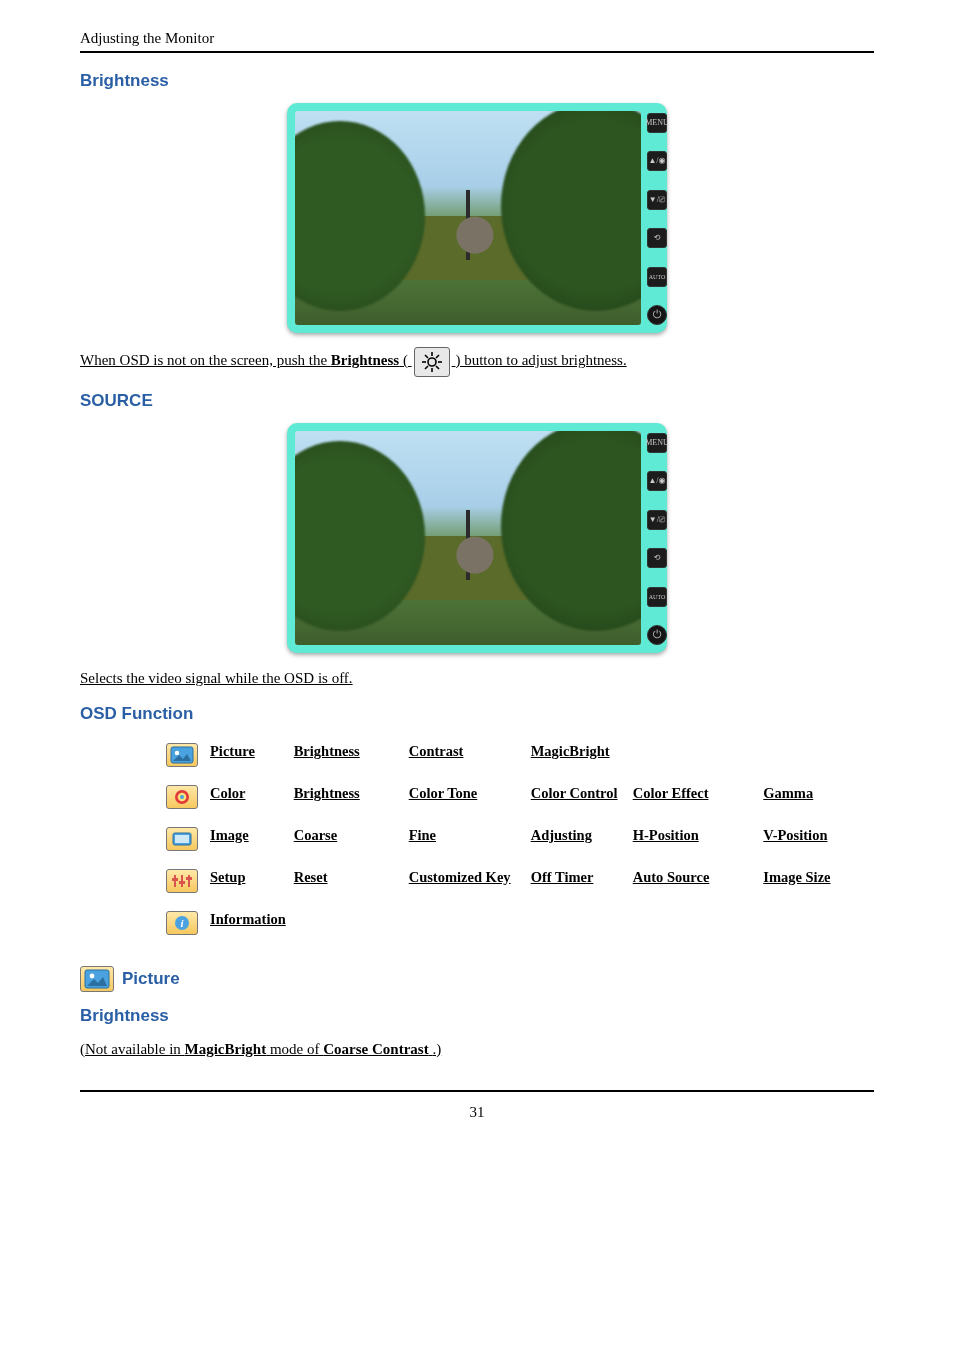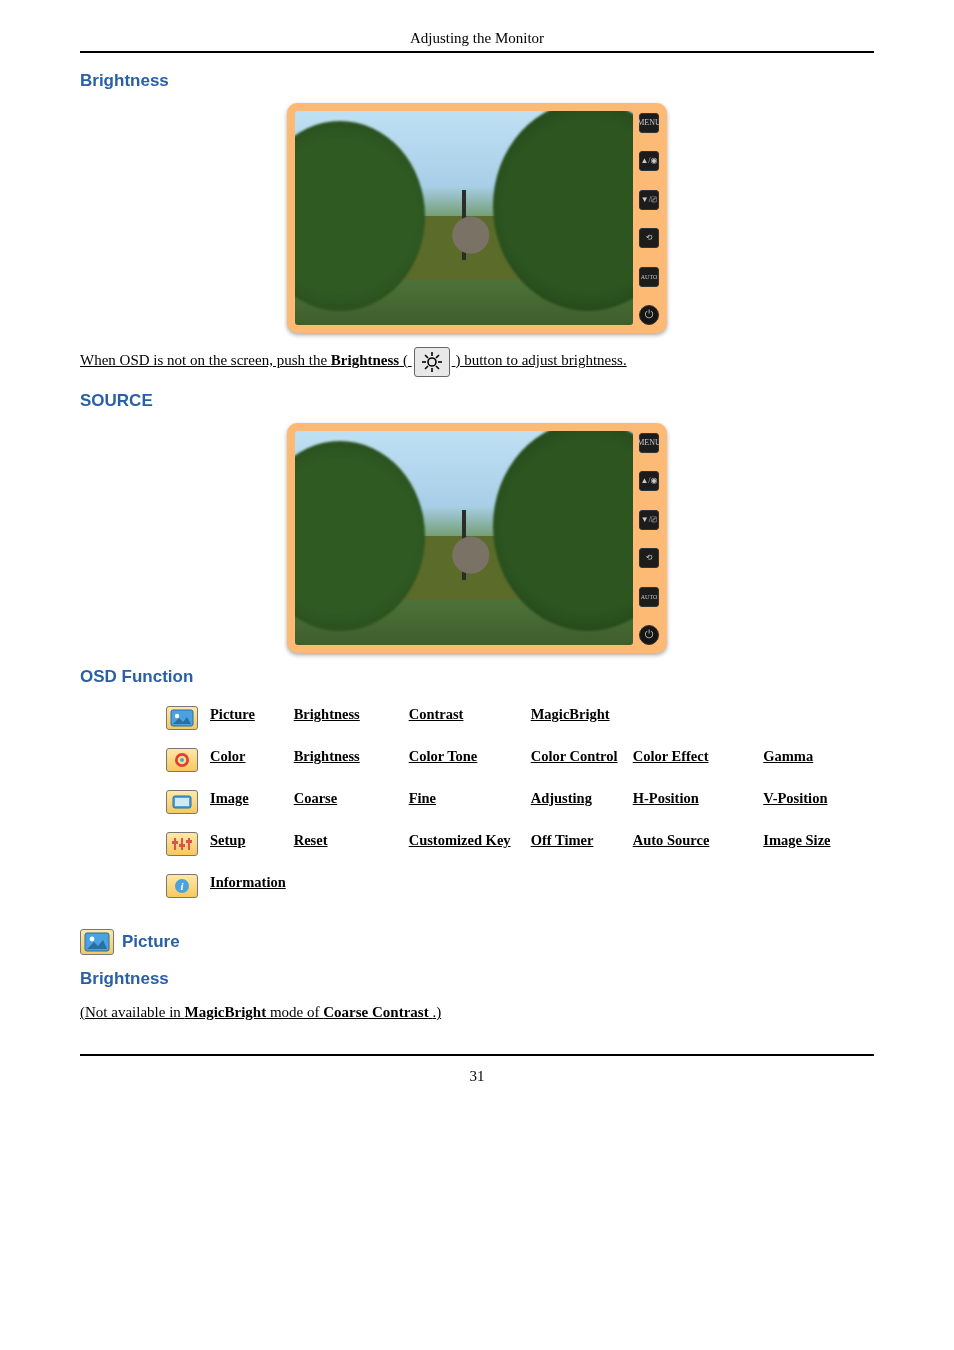--- a/index.html
+++ b/index.html
@@ -9,21 +9,20 @@
     background: #fff;
     color: #000;
   }
   .page {
     width: 954px;
     margin: 0 auto;
     padding: 30px 80px 20px 80px;
     box-sizing: border-box;
   }
   .running-head {
-    text-align: center;
     font-size: 15px;
     margin-bottom: 4px;
   }
   hr.thick {
     border: none;
     border-top: 2px solid #000;
     margin: 0 0 18px 0;
   }
   hr.footer-rule {
     border: none;
@@ -49,23 +48,23 @@
   .body-text b { font-weight: bold; }
 
   .monitor-wrap {
     text-align: center;
     margin: 8px 0 14px 0;
   }
   .monitor {
     display: inline-flex;
     width: 380px;
     height: 230px;
-    background: #fdba74;
+    background: #5eead4;
     border-radius: 10px;
-    padding: 8px 8px 8px 8px;
+    padding: 8px 0 8px 8px;
     box-sizing: border-box;
     box-shadow: 0 2px 4px rgba(0,0,0,.35);
   }
   .screen {
     flex: 1;
     border-radius: 3px;
     background:
       radial-gradient(circle at 52% 58%, #7a7264 0 18px, transparent 19px),
       linear-gradient(#2b2b2b,#2b2b2b) 50% 55%/4px 70px no-repeat,
       linear-gradient(#5b6b2a,#5b6b2a) 0 70%/100% 30% no-repeat,
@@ -209,20 +208,21 @@
         <div class="sbtn">MENU</div>
         <div class="sbtn">▲/◉</div>
         <div class="sbtn">▼/⎚</div>
         <div class="sbtn">⟲</div>
         <div class="sbtn auto">AUTO</div>
         <div class="pwr">⏻</div>
       </div>
     </div>
   </div>
 
+  <div class="content-indent body-text">Selects the video signal while the OSD is off.</div>
 
   <div class="h2">OSD Function</div>
 
   <div class="content-indent">
     <table class="osd-table">
       <tbody>
           <tr>
         <td class="iconcell"><span class="ico">
           <svg width="24" height="18" viewBox="0 0 24 18">
                   <rect x="1" y="1" width="22" height="16" rx="2" fill="#4aa3e0" stroke="#2b6fa0"></rect>

